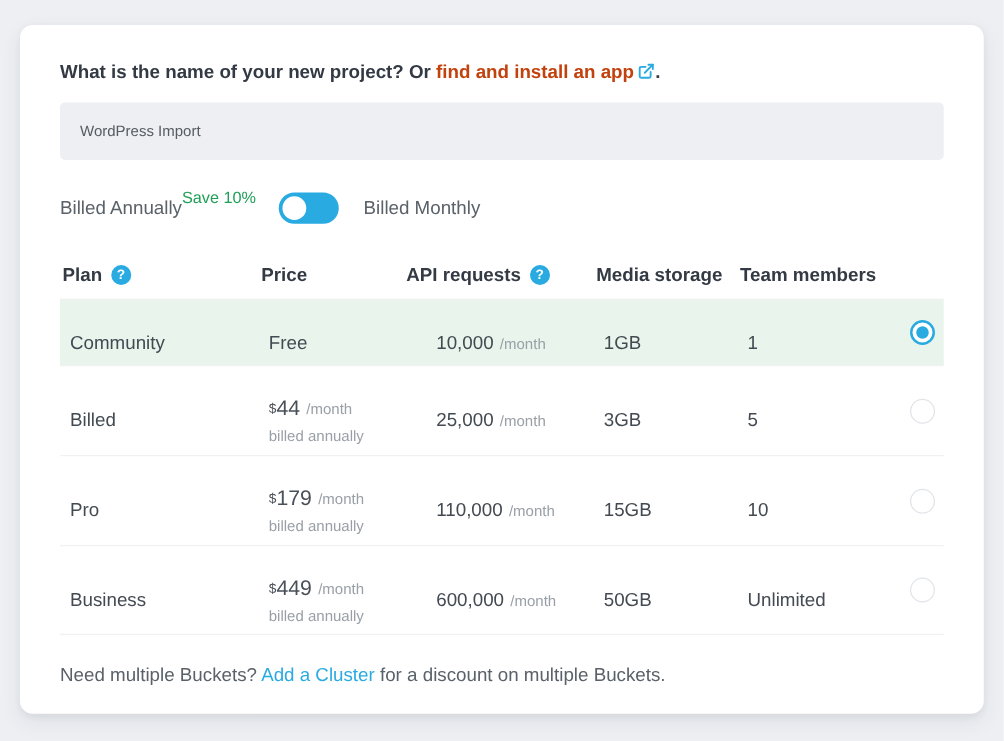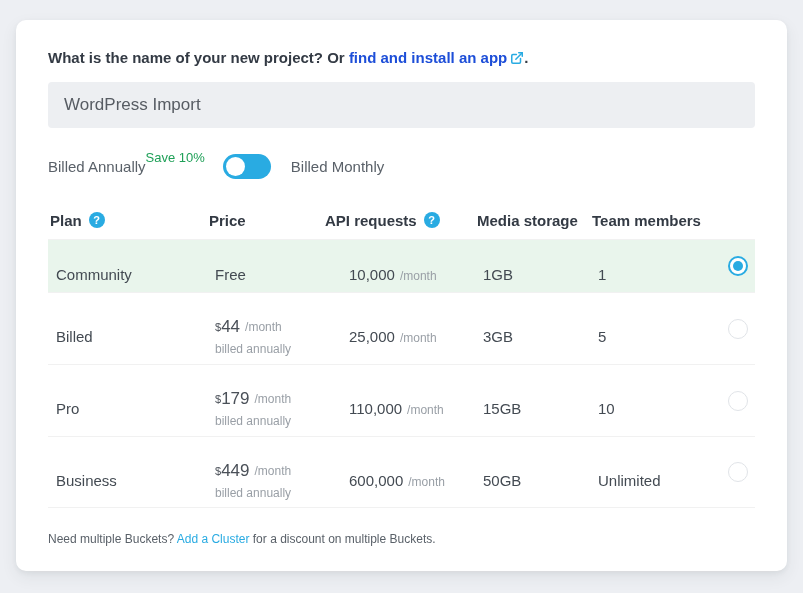--- a/index.html
+++ b/index.html
@@ -18,30 +18,30 @@
     border-radius: 10px;
     box-shadow: 0 2px 5px rgba(50,60,70,.06), 0 6px 16px rgba(50,60,70,.08);
     padding: 28px 32px;
   }
   
   .question {
     font-size: 15px; font-weight: bold; color: #333a44;
     line-height: 20px;
   }
   .install-link {
-    color: #1d4ed8; text-decoration: none; font-weight: bold;
+    color: #c2410c; text-decoration: none; font-weight: bold;
     cursor: pointer;
   }
   .ext-icon { display: inline-block; vertical-align: -2px; margin-left: 3px; color: #29abe2; }
   
   .name-input {
     display: block; margin-top: 12px; width: 100%; height: 46px;
     background: #edeff2; border: none; border-radius: 4px;
     font-family: "Liberation Sans", sans-serif;
-    font-size: 17px; color: #575c63; padding: 0 16px; outline: none;
+    font-size: 12px; color: #575c63; padding: 0 16px; outline: none;
   }
   
   .billing-row {
     margin-top: 26px; display: flex; align-items: center;
     font-size: 15px; color: #5a6169;
   }
   .save-badge {
     color: #1fa058; font-size: 13px; 
     transform: translateY(-9px); font-weight: normal;
   }
@@ -93,21 +93,21 @@
   }
   .prow.selected .radio {
     border: 2px solid #29abe2;
     display: flex; align-items: center; justify-content: center;
   }
   .prow.selected .radio::after {
     content: ""; width: 10px; height: 10px; border-radius: 50%;
     background: #29abe2;
   }
   
-  .footer-note { margin-top: 24px; font-size: 12px; color: #5a6169; }
+  .footer-note { margin-top: 24px; font-size: 15px; color: #5a6169; }
   .cluster-link { color: #29abe2; text-decoration: none; cursor: pointer; }
 </style>
 </head>
 <body>
 
 <div class="card">
 
   <div class="question">
     <span>What is the name of your new project? Or </span><a class="install-link">find and install an app</a><span class="ext-icon"><svg width="14" height="14" viewBox="0 0 24 24" fill="none" stroke="currentColor" stroke-width="2.6" stroke-linecap="round" stroke-linejoin="round">
           <path d="M18 13v6a2 2 0 0 1-2 2H5a2 2 0 0 1-2-2V8a2 2 0 0 1 2-2h6"></path>

